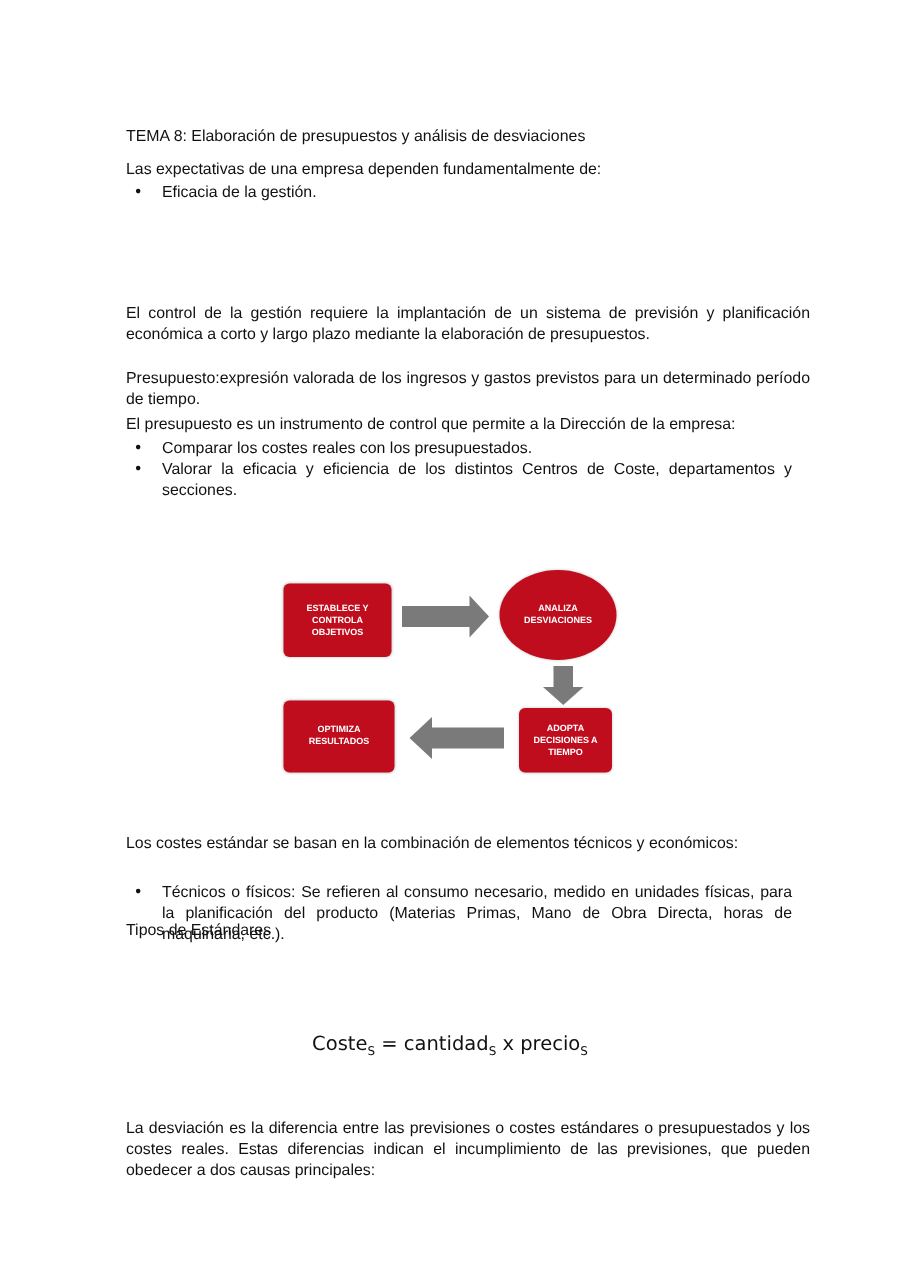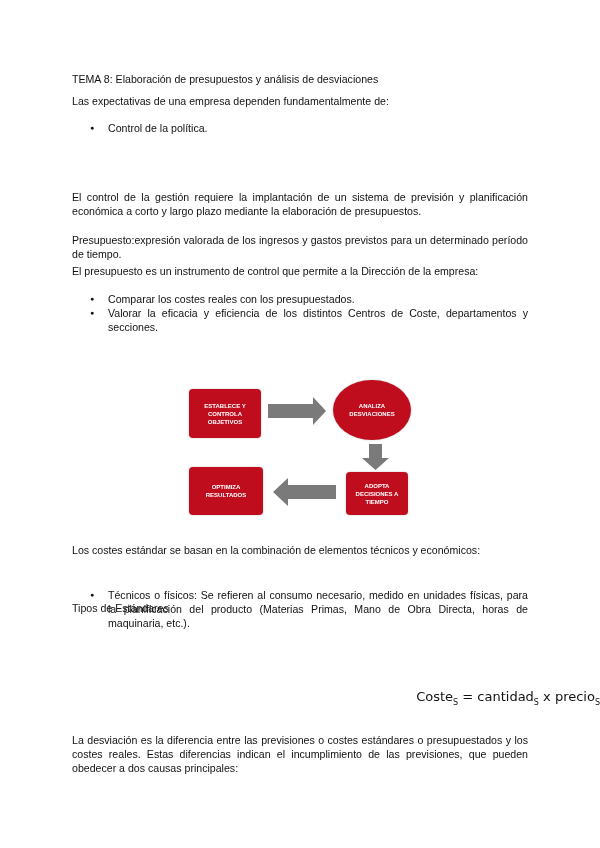--- a/index.html
+++ b/index.html
@@ -1,37 +1,37 @@
 <!DOCTYPE html>
 <html><head>
   <meta charset="utf-8">
   <style>
     html, body { margin: 0; padding: 0; background: #ffffff; }
     body { width: 600px; height: 848px; position: relative; overflow: hidden;
       font-family: "Liberation Sans", sans-serif; color: #111; font-size: 10.6px; }
-    .p { position: absolute; left: 72px; width: 456px; line-height: 14.2px; margin: 0; }
+    .p { position: absolute; left: 72px; width: 456px; line-height: 14.2px; margin: 12px; }
     .j { text-align: justify; }
     ul.b { position: absolute; left: 72px; width: 456px; margin: 0; padding: 0; list-style: none; line-height: 14.2px; }
     ul.b li { position: relative; padding-left: 36px; text-align: justify; }
     ul.b li::before { content: "\25CF"; position: absolute; left: 18px; top: 0; font-size: 7px; }
     .diag { position: absolute; left: 0; top: 0; width: 600px; height: 848px; }
     .box { position: absolute; background: #c00d1e; border-radius: 4px; color: #fff;
       font-size: 6px; font-weight: bold; text-align: center; display: flex; align-items: center; justify-content: center; line-height: 8px; box-shadow: 0 0 2px rgba(0,0,0,0.25); }
     .ellipse { border-radius: 50%; }
-    .formula { position: absolute; left: 0; width: 600px; text-align: right; font-family: "DejaVu Sans", sans-serif; font-size: 13px; }
+    .formula { position: absolute; left: 0; width: 600px; text-align: center; font-family: "DejaVu Sans", sans-serif; font-size: 13px; }
     .formula sub { font-size: 8px; }
   </style>
 </head>
 <body>
 
 <p class="p" style="top:72px">TEMA 8: Elaboración de presupuestos y análisis de desviaciones</p>
 <p class="p" style="top:94px">Las expectativas de una empresa dependen fundamentalmente de:</p>
 
 <ul class="b" style="top:121px">
-  <li>Control de la política.</li>
+  <li>Eficacia de la gestión.</li>
 </ul>
 
 <p class="p j" style="top:190px">El control de la gestión requiere la implantación de un sistema de previsión y planificación económica a corto y largo plazo mediante la elaboración de presupuestos.</p>
 <p class="p j" style="top:233px">Presupuesto:expresión valorada de los ingresos y gastos previstos para un determinado período de tiempo.</p>
 <p class="p" style="top:264px">El presupuesto es un instrumento de control que permite a la Dirección de la empresa:</p>
 
 <ul class="b" style="top:292px">
   <li>Comparar los costes reales con los presupuestados.</li>
   <li>Valorar la eficacia y eficiencia de los distintos Centros de Coste, departamentos y secciones.</li>
 </ul>

